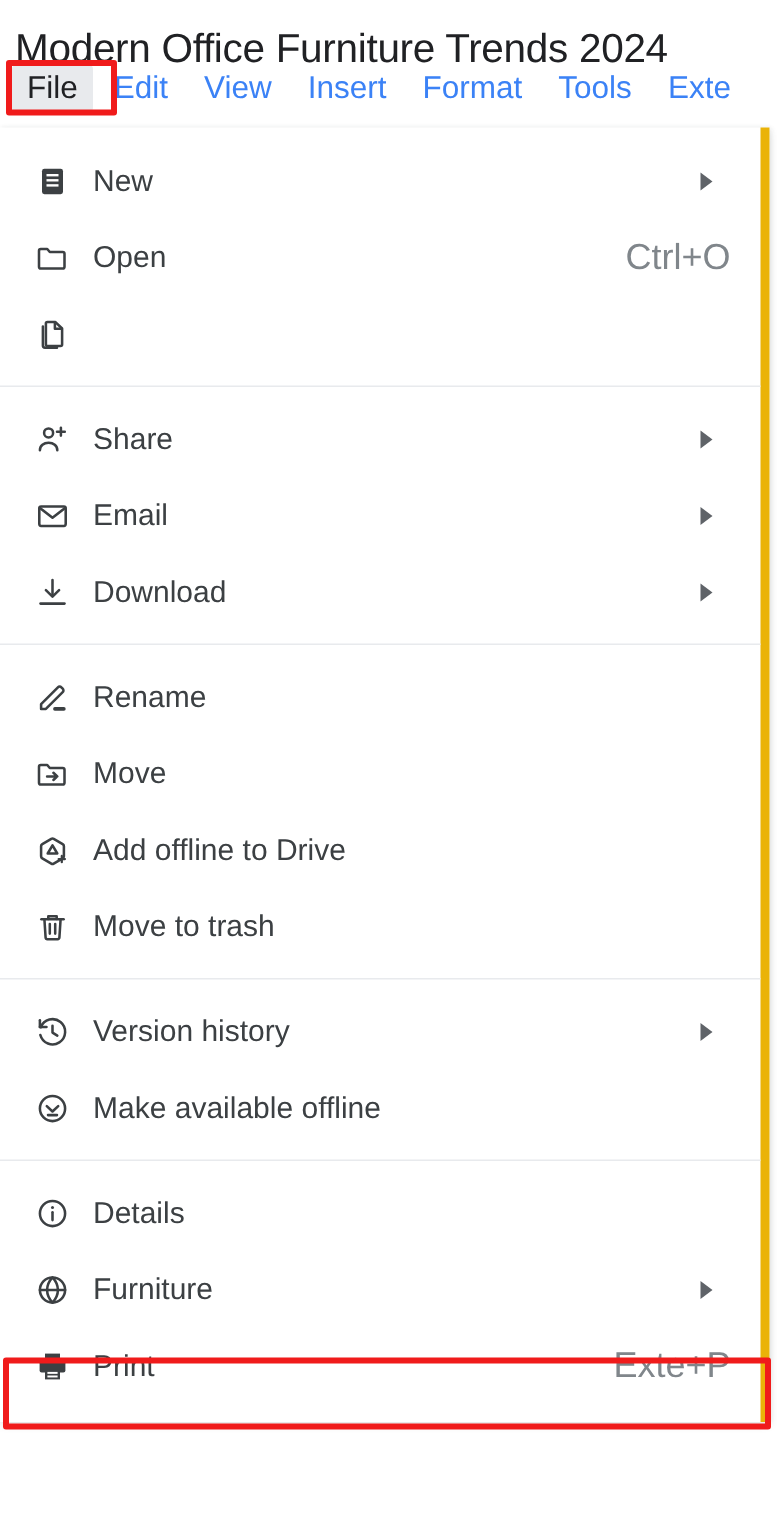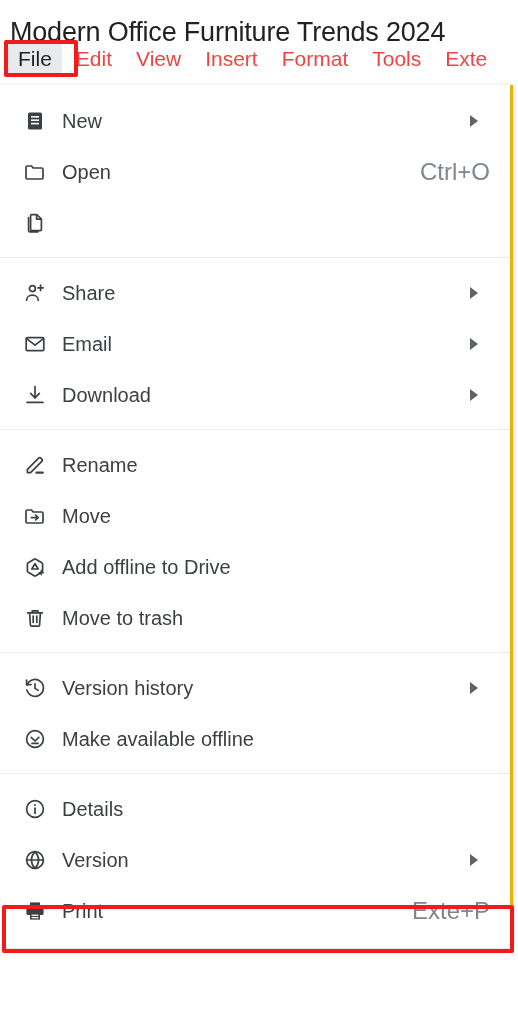--- a/index.html
+++ b/index.html
@@ -17,37 +17,37 @@
     font-size:27px;line-height:32px;color:#202124;
     letter-spacing:-0.2px;white-space:nowrap;
   }
 
   
   .menubar{
     position:absolute;left:0;top:42px;height:34px;width:518px;
     display:flex;align-items:center;
   }
   .menu-btn{
-    font-size:21px;line-height:21px;color:#ef4444;
+    font-size:21px;line-height:21px;color:#3b82f6;
     padding:5px 10px 6px 10px;margin-right:4px;white-space:nowrap;
     border-radius:3px;
   }
   .menu-btn:first-child{margin-left:8px;}
   .menu-btn.active{background:#e8eaed;color:#202124;}
 
   
   .redbox{position:absolute;border:4px solid #f01b1b;border-radius:2px;box-sizing:border-box;pointer-events:none;}
   .redbox.file{left:4px;top:40px;width:74px;height:37px;}
   .redbox.pagesetup{left:2px;top:905px;width:512px;height:48px;}
 
   
   .dropdown{
     position:absolute;left:0;top:85px;width:513px;
     background:#ffffff;
-    border-right:3px solid #eab308;
+    border-right:6px solid #eab308;
     box-shadow:0 2px 6px rgba(60,64,67,.12), 1px 0 3px rgba(60,64,67,.10);
     padding:10px 0 12px 0;box-sizing:border-box;
   }
   .mi{
     position:relative;display:flex;align-items:center;
     height:51px;padding:0 14px 0 22px;box-sizing:border-box;
     cursor:default;
   }
   .mi .ico{
     width:26px;height:26px;flex:0 0 26px;
@@ -224,21 +224,21 @@
         <span class="lbl">Details</span>
       </div>
       <div class="mi">
         <span class="ico">
           <svg width="24" height="24" viewBox="0 0 24 24" fill="none" stroke="currentColor" stroke-width="1.7" stroke-linecap="round" stroke-linejoin="round">
             <circle cx="12" cy="12" r="8.4"></circle>
             <path d="M3.6 12h16.8"></path>
             <path d="M12 3.6c2.4 2.6 3.6 5.4 3.6 8.4s-1.2 5.8-3.6 8.4c-2.4-2.6-3.6-5.4-3.6-8.4S9.6 6.2 12 3.6z"></path>
           </svg>
         </span>
-        <span class="lbl">Version</span>
+        <span class="lbl">Furniture</span>
         <span class="arrow"></span>
       </div>
       <div class="mi">
         <span class="ico">
           <svg width="24" height="24" viewBox="0 0 24 24" fill="none">
             <rect x="7" y="3.4" width="10" height="5" fill="currentColor" stroke="none"></rect>
             <rect x="3.4" y="8.4" width="17.2" height="7.6" rx="1.4" fill="currentColor" stroke="none"></rect>
             <rect x="7" y="14.2" width="10" height="6.4" fill="currentColor" stroke="none"></rect>
             <rect x="8.6" y="15.6" width="6.8" height="1.3" fill="#fff" stroke="none"></rect>
             <rect x="8.6" y="18" width="6.8" height="1.3" fill="#fff" stroke="none"></rect>

